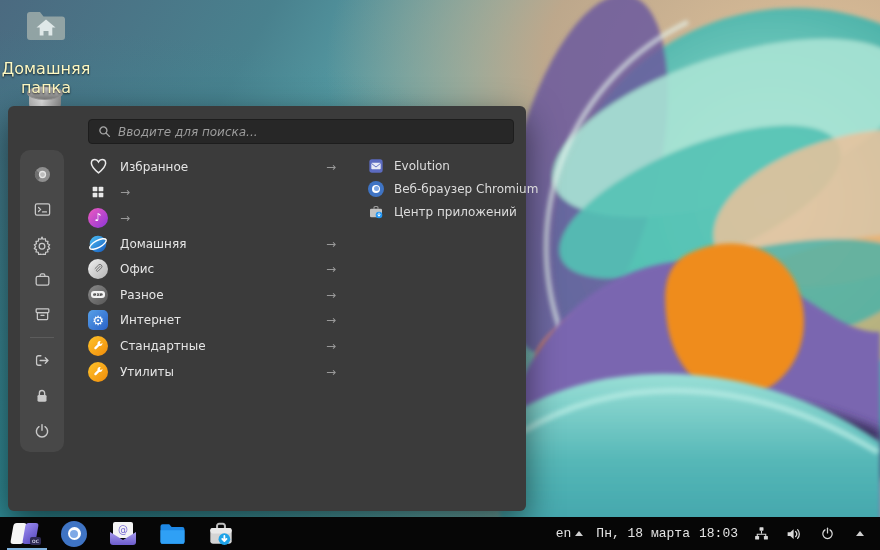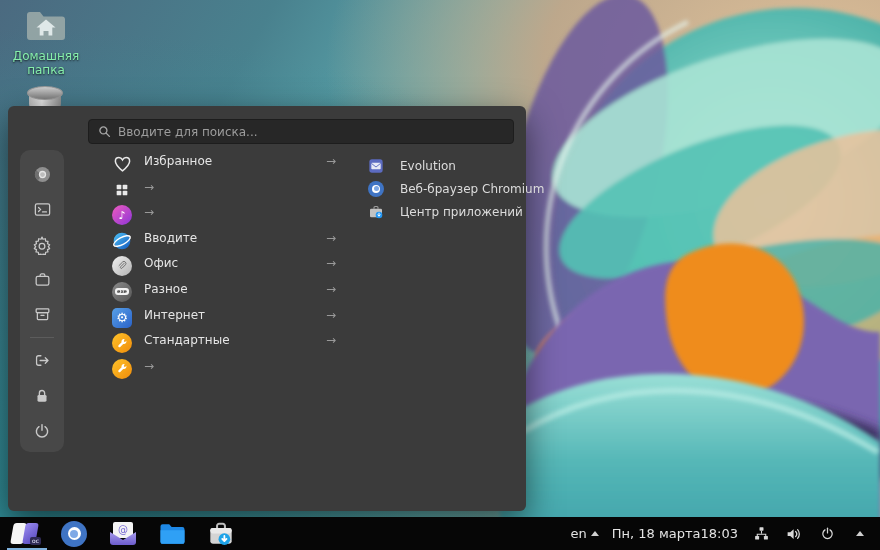--- a/index.html
+++ b/index.html
@@ -6,61 +6,61 @@
   html,body { width:880px; height:550px; }
   body {
     position:relative; overflow:hidden;
     font-family:"DejaVu Sans", sans-serif;
     background:#2a4a58;
   }
   .wallpaper { position:absolute; inset:0; }
 
   
   .desktop-icon { position:absolute; left:0; top:8px; width:92px; text-align:center; cursor:pointer; }
-  .desktop-icon .dlabel { display:block; margin-top:2px; font-size:12px; color:#86efac; text-shadow:0 1px 2px rgba(0,0,0,.8); }
+  .desktop-icon .dlabel { display:block; margin-top:12px; font-size:16px; color:#fef9c3; text-shadow:0 1px 2px rgba(0,0,0,.8); }
   .cup { position:absolute; left:27px; top:86px; width:36px; height:26px; }
   .cup .cup-body { position:absolute; left:2px; top:7px; width:32px; height:19px;
     background:linear-gradient(90deg,#b9b9b9,#e3e3e3 40%,#8f8f8f); border-radius:0 0 8px 8px; }
   .cup .cup-top { position:absolute; left:0; top:0; width:36px; height:14px; border-radius:50%;
     background:linear-gradient(180deg,#cfcfcf,#7e7e7e); border:1px solid #9a9a9a; }
 
   
   .menu { position:absolute; left:8px; top:106px; width:518px; height:405px;
     background:#3b3b3b; border-radius:6px; box-shadow:0 12px 34px rgba(0,0,0,.55); }
   .search { position:absolute; left:80px; top:13px; width:426px; height:25px;
     background:#272727; border:1px solid #1d1d1d; border-radius:4px;
     display:flex; align-items:center; gap:7px; padding:0 9px; }
   .search input { flex:1; background:transparent; border:none; outline:none;
-    color:#c4b5fd; font-size:12px; font-family:"DejaVu Sans",sans-serif; }
+    color:#c4b5fd; font-size:12px; font-family:"DejaVu Sans",sans-serif;font-style:italic; }
   .search input::placeholder { color:#9d9d9d; }
 
   .sidebar { position:absolute; left:12px; top:44px; width:44px; height:302px;
     background:#484848; border-radius:10px; display:flex; flex-direction:column;
     align-items:center; padding-top:7px; }
   .side-icon { width:36px; height:35px; display:flex; align-items:center; justify-content:center;
     border-radius:6px; cursor:pointer; }
   .side-sep { width:24px; height:1px; background:#5c5c5c; margin:5px 0; }
 
   .cats { position:absolute; left:80px; top:48px; width:252px; }
-  .cat-row { height:25.6px; display:flex; gap:12px; cursor:pointer; border-radius:4px;margin-left:24px; }
+  .cat-row { height:25.6px; display:flex; align-items:center; gap:12px; cursor:pointer; border-radius:4px; }
   .cat-icon { width:20px; height:20px; flex:none; display:flex; align-items:center; justify-content:center; position:relative; }
   .cat-label { flex:1; font-size:12px; color:#e5e5e5; }
   .cat-arrow { font-size:12px; color:#999; padding-right:4px; }
 
   .circle20 { width:20px; height:20px; border-radius:50%; display:flex; align-items:center; justify-content:center; }
   .sq20 { width:20px; height:20px; border-radius:5px; display:flex; align-items:center; justify-content:center; }
   .ic-music { background:linear-gradient(135deg,#ef5bbf,#8c35d8); color:#fff; font-size:11px; }
   .ic-office { background:linear-gradient(135deg,#f0f0f0,#b3b3b3); }
   .ic-misc { background:linear-gradient(135deg,#8a8a8a,#565656); }
   .ic-misc .pill { background:#f2f2f2; color:#444; font-size:5px; line-height:7px; padding:0 2px; border-radius:3px; font-weight:bold; }
   .ic-system { background:linear-gradient(135deg,#57a0e8,#2a62c8); color:#fff; font-size:13px; }
   .ic-wrench { background:linear-gradient(135deg,#ffc32a,#f08c0a); }
 
   .apps { position:absolute; left:360px; top:48px; width:158px; }
-  .app-row { height:23px; display:flex; align-items:center; gap:16px; cursor:pointer; }
+  .app-row { height:23px; display:flex; align-items:center; gap:10px; cursor:pointer; }
   .app-icon { width:16px; height:16px; flex:none; position:relative; }
   .app-label { font-size:12px; color:#dcdcdc; white-space:nowrap; }
 
   
   .taskbar { position:absolute; left:0; bottom:0; width:880px; height:33px; background:#060606;
     display:flex; align-items:center; justify-content:space-between; padding:0 10px; }
   .tb-left { display:flex; align-items:center; gap:19px; }
   .tb-app { width:30px; height:30px; position:relative; display:flex; align-items:center; justify-content:center; cursor:pointer; }
   .active-line { position:absolute; left:-3px; bottom:-1px; width:40px; height:2px; background:#7fb2de; }
 
@@ -76,23 +76,23 @@
   .env-paper { position:absolute; left:3px; top:0; width:20px; height:16px; background:#f4f4f4;
     border-radius:2px; text-align:center; font-size:10px; color:#7668d4; line-height:15px; }
   .env-base { position:absolute; left:0; bottom:0; width:26px; height:13px;
     background:linear-gradient(180deg,#a79bec,#6c5ccc);
     clip-path:polygon(0 0,50% 62%,100% 0,100% 100%,0 100%); border-radius:0 0 3px 3px; }
 
   .chromium { border-radius:50%; background:#3f74c4; position:relative; }
   .chromium .ring { position:absolute; border-radius:50%; background:#fff; }
   .chromium .core { position:absolute; border-radius:50%; background:#7fa9e6; }
 
-  .tb-right { display:flex; align-items:center; gap:13px; color:#e3e3e3; font-size:13px; }
+  .tb-right { display:flex; align-items:center; gap:13px; color:#e3e3e3; font-size:13px;font-family:Liberation Mono, monospace; }
   .kbd { display:flex; align-items:center; gap:4px; cursor:pointer; }
-  .clock { display:flex; align-items:center; cursor:pointer; }
+  .clock { display:flex; align-items:center; gap:9px; cursor:pointer; }
   .tri-up { width:0; height:0; border-left:4px solid transparent; border-right:4px solid transparent; border-bottom:5px solid #cfcfcf; }
   .tray-btn { display:flex; align-items:center; justify-content:center; width:20px; height:22px; cursor:pointer; }
 </style>
 </head>
 <body>
 
 <svg class="wallpaper" width="880" height="550" viewBox="0 0 880 550" preserveAspectRatio="none">
   <defs>
     <linearGradient id="bg" x1="0" y1="0" x2="1" y2="0.35">
       <stop offset="0" stop-color="#4b6a80"></stop>
@@ -273,21 +273,21 @@
           <defs>
               <linearGradient id="glb" x1="0" y1="0" x2="1" y2="1">
             <stop offset="0" stop-color="#4fc3f7"></stop>
                 <stop offset="1" stop-color="#1458bd"></stop>
               </linearGradient>
             </defs>
           <circle cx="12" cy="12" r="10" fill="url(#glb)"></circle>
           <ellipse cx="12" cy="12" rx="11" ry="4.2" fill="none" stroke="#ffffff" stroke-width="1.7" transform="rotate(-28 12 12)"></ellipse>
         </svg>
       </span>
-      <span class="cat-label">Вводите</span>
+      <span class="cat-label">Домашняя</span>
       <span class="cat-arrow">→</span>
     </div>
 
     <div class="cat-row">
       <span class="cat-icon">
         <span class="circle20 ic-office">
           <svg width="14" height="14" viewBox="0 0 24 24">
               <path d="M15.5 7.5 l-5.8 5.8 a1.7 1.7 0 0 0 2.4 2.4 l5.8-5.8 a3.4 3.4 0 0 0 -4.8-4.8 L6.9 11.3" fill="none" stroke="#6e6e6e" stroke-width="1.7" stroke-linecap="round"></path>
             </svg>
         </span>
@@ -327,20 +327,21 @@
     </div>
 
     <div class="cat-row">
       <span class="cat-icon">
         <span class="circle20 ic-wrench">
           <svg width="13" height="13" viewBox="0 0 24 24">
               <path d="M16 4 a4.5 4.5 0 0 0 -5.7 5.8 L4.8 15.3 a2.1 2.1 0 1 0 3 3 l5.5-5.5 A4.5 4.5 0 0 0 19 7 l-2.7 2.5 -2-2 Z" fill="#fff"></path>
             </svg>
         </span>
       </span>
+      <span class="cat-label">Утилиты</span>
       <span class="cat-arrow">→</span>
     </div>
   </div>
 
   <div class="apps">
 
     <div class="app-row">
       <span class="app-icon">
         <svg width="16" height="16" viewBox="0 0 24 24">
           <rect x="2" y="2" width="20" height="20" rx="4" fill="#5c6bc0"></rect>

